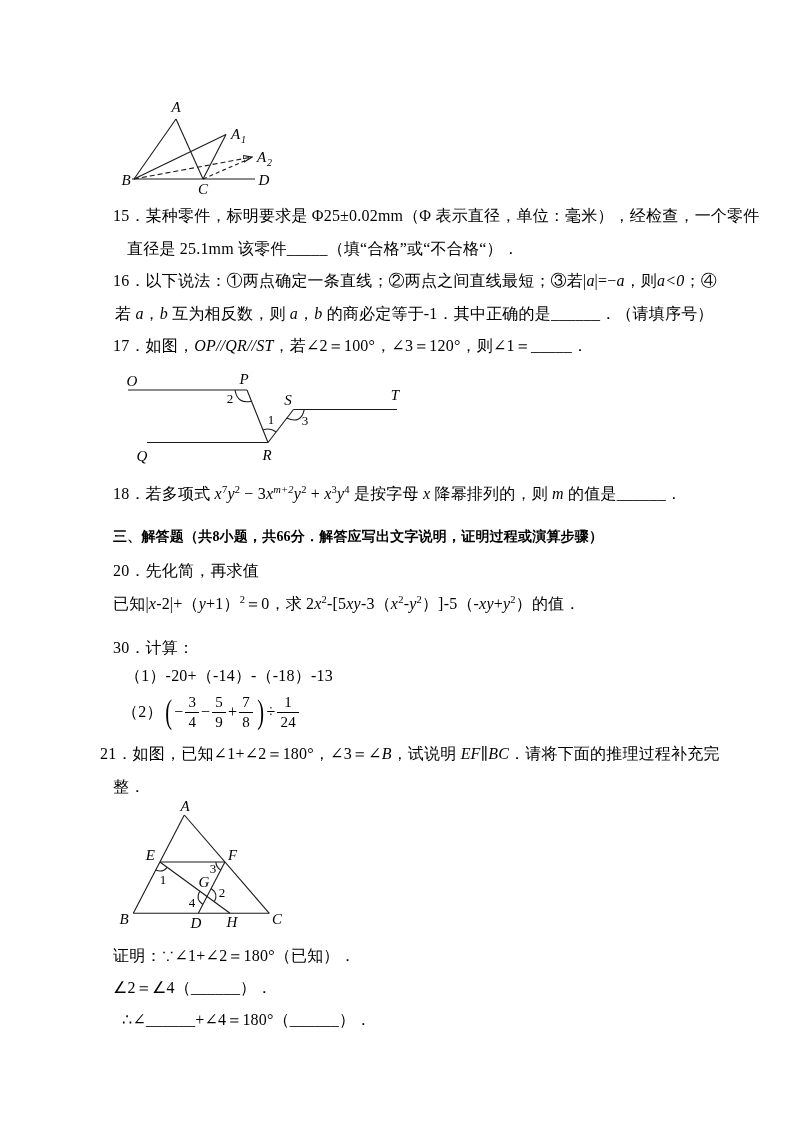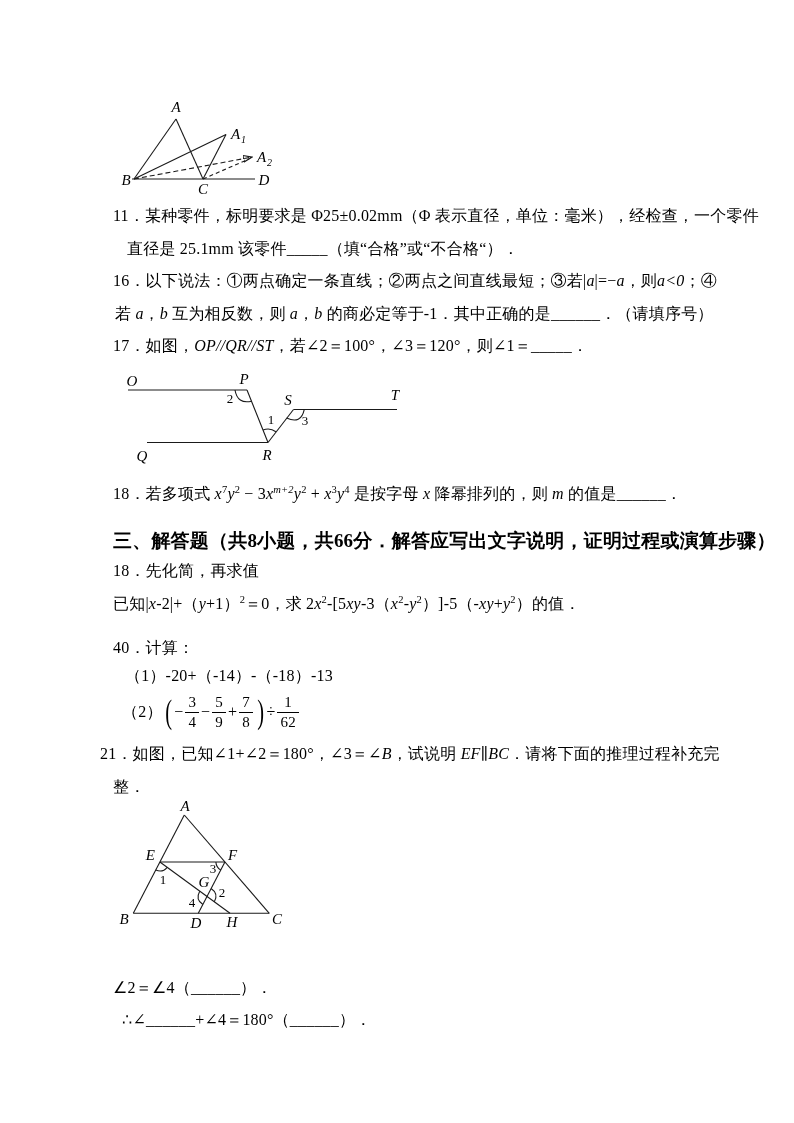--- a/index.html
+++ b/index.html
@@ -1,21 +1,21 @@
 <!DOCTYPE html>
 <html><head>
 <meta charset="utf-8">
 <style>
   html,body{margin:0;padding:0;background:#e8e8e8;}
   .page{
     position:relative;width:794px;height:1123px;margin:0 auto;background:#ffffff;
     font-family:"Liberation Serif","DejaVu Serif",serif;color:#000;overflow:hidden;
   }
   .line{position:absolute;font-size:16px;white-space:nowrap;letter-spacing:0.2px;}
-  .bold{font-weight:bold;font-size:19px;}
+  .bold{font-weight:bold;font-size:14px;}
   .it{font-style:italic;font-family:"Liberation Serif","DejaVu Serif",serif;}
   sup{font-size:10.5px;line-height:0;}
   .mathcenter{display:flex;align-items:center;}
   .mathcenter span{white-space:pre;}
   .frac{display:inline-block;vertical-align:middle;text-align:center;font-size:15px;line-height:1.1;margin:0 2px;}
   .frac .num{display:block;padding:0 3px 1px 3px;border-bottom:1px solid #000;}
   .frac .den{display:block;padding:1px 3px 0 3px;}
   .bigp{font-size:34px;font-weight:400;line-height:1;transform:scaleX(0.6);}
   .fig{position:absolute;}
   svg{display:block;}
@@ -48,21 +48,21 @@
       <text class="vlabel" x="8" y="87" text-anchor="middle">B</text>
       <text class="vlabel" x="85" y="96" text-anchor="middle">C</text>
       <text class="vlabel" x="146" y="87" text-anchor="middle">D</text>
       <text class="vlabel" x="113" y="41">A</text>
       <text class="vsub" x="123" y="45">1</text>
       <text class="vlabel" x="139" y="64">A</text>
       <text class="vsub" x="149" y="68">2</text>
     </svg>
   </div>
 
-  <div class="line" style="left:113px;top:206px;"><span>11．某种零件，标明要求是 Φ25±0.02mm（Φ 表示直径，单位：毫米），经检查，一个零件</span></div>
+  <div class="line" style="left:113px;top:206px;"><span>15．某种零件，标明要求是 Φ25±0.02mm（Φ 表示直径，单位：毫米），经检查，一个零件</span></div>
   <div class="line" style="left:127px;top:239px;"><span>直径是 25.1mm 该零件_____（填“合格”或“不合格“）．</span></div>
 
   <div class="line" style="left:113px;top:271px;"><span>16．以下说法：①两点确定一条直线；②两点之间直线最短；③若|</span><span class="it">a</span><span>|=−</span><span class="it">a</span><span>，则</span><span class="it">a&lt;0</span><span>；④</span></div>
   <div class="line" style="left:115px;top:304px;"><span>若 </span><span class="it">a</span><span>，</span><span class="it">b</span><span> 互为相反数，则 </span><span class="it">a</span><span>，</span><span class="it">b</span><span> 的商必定等于-1．其中正确的是______．（请填序号）</span></div>
 
   <div class="line" style="left:113px;top:336px;text-align:right;"><span>17．如图，</span><span class="it">OP//QR//ST</span><span>，若∠2＝100°，∠3＝120°，则∠1＝_____．</span></div>
 
   <div class="fig" style="left:120px;top:372px;">
     <svg width="290" height="95" viewBox="0 0 290 95">
       <line x1="8" y1="18" x2="127" y2="18"></line>
@@ -82,37 +82,37 @@
       <text class="anum" x="110" y="31" text-anchor="middle">2</text>
       <text class="anum" x="151" y="52" text-anchor="middle">1</text>
       <text class="anum" x="185" y="53" text-anchor="middle">3</text>
     </svg>
   </div>
 
   <div class="line" style="left:113px;top:484px;"><span>18．若多项式 </span><span class="it">x</span><sup>7</sup><span class="it">y</span><sup>2</sup><span> − 3</span><span class="it">x</span><sup class="it">m+2</sup><span class="it">y</span><sup>2</sup><span> + </span><span class="it">x</span><sup>3</sup><span class="it">y</span><sup>4</sup><span> 是按字母 </span><span class="it">x</span><span> 降幂排列的，则 </span><span class="it">m</span><span> 的值是______．</span></div>
 
   <div class="line bold" style="left:113px;top:528px;">三、解答题（共8小题，共66分．解答应写出文字说明，证明过程或演算步骤）</div>
 
-  <div class="line" style="left:113px;top:561px;"><span>18．先化简，再求值</span></div>
+  <div class="line" style="left:113px;top:561px;"><span>20．先化简，再求值</span></div>
   <div class="line" style="left:113px;top:594px;"><span>已知|</span><span class="it">x</span><span>-2|+（</span><span class="it">y</span><span>+1）</span><sup>2</sup><span>＝0，求 2</span><span class="it">x</span><sup>2</sup><span>-[5</span><span class="it">xy</span><span>-3（</span><span class="it">x</span><sup>2</sup><span>-</span><span class="it">y</span><sup>2</sup><span>）]-5（-</span><span class="it">xy</span><span>+</span><span class="it">y</span><sup>2</sup><span>）的值．</span></div>
 
-  <div class="line" style="left:113px;top:638px;"><span>40．计算：</span></div>
+  <div class="line" style="left:113px;top:638px;"><span>30．计算：</span></div>
   <div class="line" style="left:125px;top:666px;"><span>（1）-20+（-14）-（-18）-13</span></div>
   <div class="line mathcenter" style="left:122px;top:694px;">
       <span>（2）</span>
       <span class="bigp">(</span>
       <span>−</span>
       <span class="frac"><span class="num">3</span><span class="den">4</span></span>
       <span>−</span>
       <span class="frac"><span class="num">5</span><span class="den">9</span></span>
       <span>+</span>
       <span class="frac"><span class="num">7</span><span class="den">8</span></span>
       <span class="bigp">)</span>
       <span>÷</span>
-      <span class="frac"><span class="num">1</span><span class="den">62</span></span>
+      <span class="frac"><span class="num">1</span><span class="den">24</span></span>
     </div>
 
   <div class="line" style="left:100px;top:744px;"><span>21．如图，已知∠1+∠2＝180°，∠3＝∠</span><span class="it">B</span><span>，试说明 </span><span class="it">EF</span><span>∥</span><span class="it">BC</span><span>．请将下面的推理过程补充完</span></div>
   <div class="line" style="left:113px;top:777px;"><span>整．</span></div>
 
   <div class="fig" style="left:118px;top:800px;">
     <svg width="175" height="132" viewBox="0 0 175 132">
       <line x1="15.3" y1="113.3" x2="66.3" y2="15"></line>
       <line x1="66.3" y1="15" x2="151.3" y2="113.3"></line>
       <line x1="15.3" y1="113.3" x2="151.3" y2="113.3"></line>
@@ -131,16 +131,17 @@
       <text class="vlabel" x="110" y="60">F</text>
       <text class="vlabel" x="86" y="87" text-anchor="middle">G</text>
       <text class="vlabel" x="114" y="127" text-anchor="middle">H</text>
       <text class="anum" x="45" y="84" text-anchor="middle">1</text>
       <text class="anum" x="95" y="73" text-anchor="middle">3</text>
       <text class="anum" x="104" y="97" text-anchor="middle">2</text>
       <text class="anum" x="74" y="107" text-anchor="middle">4</text>
     </svg>
   </div>
 
+  <div class="line" style="left:113px;top:946px;"><span>证明：∵∠1+∠2＝180°（已知）．</span></div>
   <div class="line" style="left:113px;top:978px;font-family:Liberation Serif, serif;"><span>∠2＝∠4（______）．</span></div>
   <div class="line" style="left:122px;top:1010px;"><span>∴∠______+∠4＝180°（______）．</span></div>
 
 </div>
 
 </body></html>

